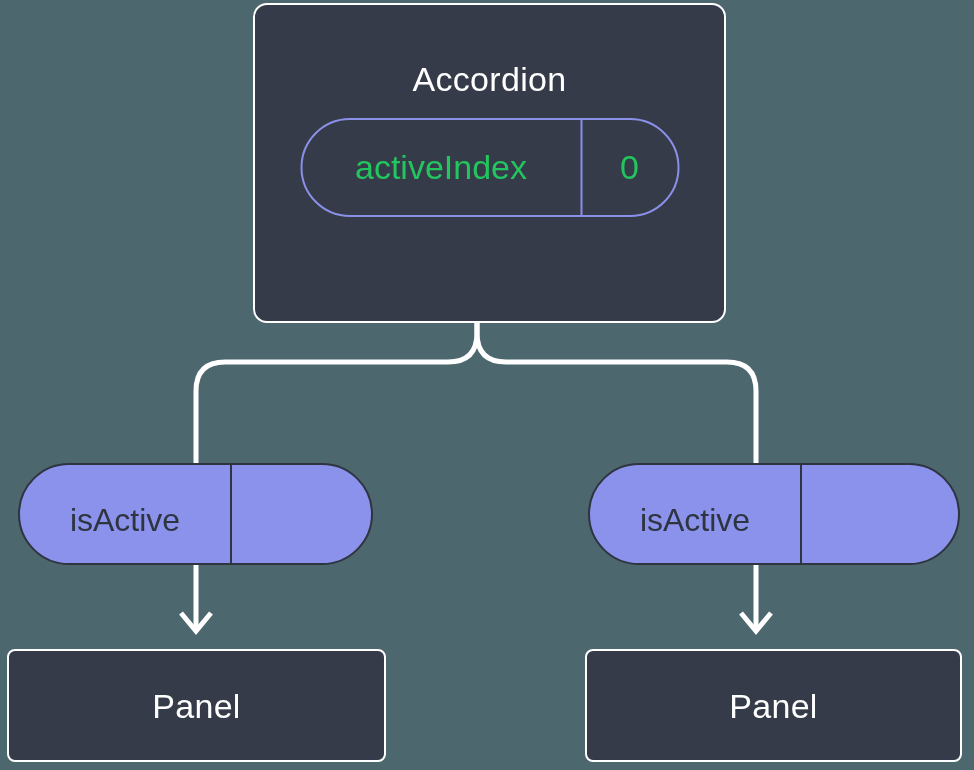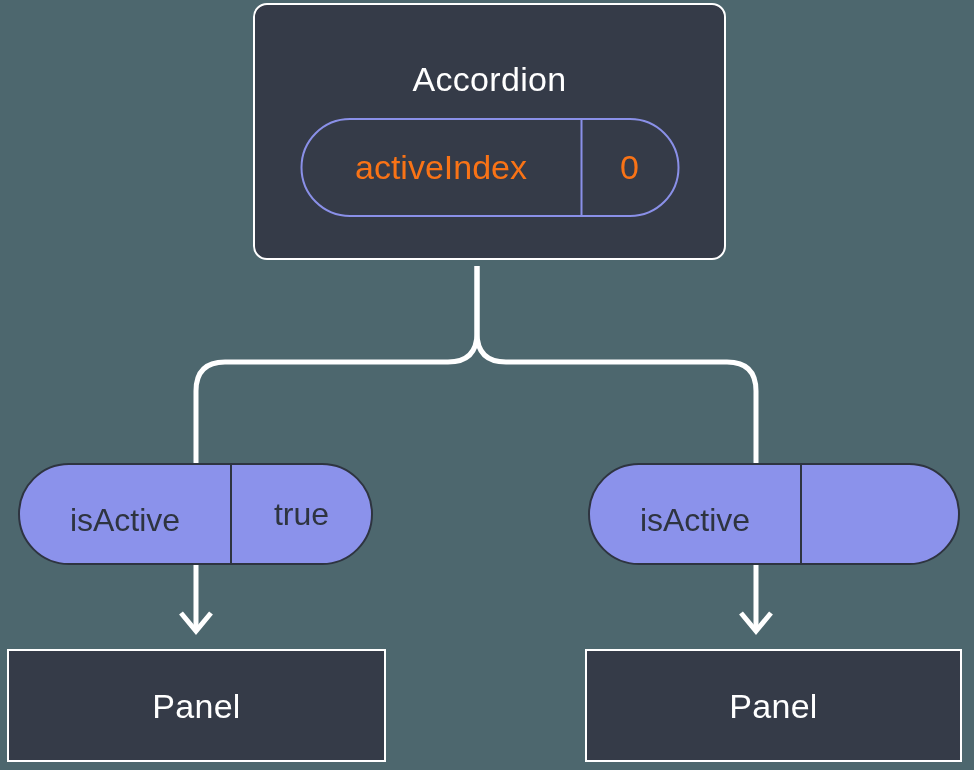--- a/index.html
+++ b/index.html
@@ -28,36 +28,36 @@
   .node-title {
     position: absolute;
     left: 0;
     width: 100%;
     text-align: center;
     color: #FFFFFF;
     font-size: 34px;
     font-weight: 500;
     letter-spacing: 0.3px;
   }
-  .root-node { left: 253px; top: 3px; width: 473px; height: 257px; }
+  .root-node { left: 253px; top: 3px; width: 473px; height: 320px; }
   .root-node .node-title { top: 55px; }
 
   .state-pill {
     position: absolute;
     left: 50%;
     transform: translateX(-50%);
     top: 113px;
     width: 379px;
     height: 99px;
     border: 2px solid #8A90E8;
     border-radius: 50px;
     box-sizing: border-box;
     display: flex;
     align-items: stretch;
-    color: #f97316;
+    color: #22c55e;
     font-size: 34px;
     font-weight: 500;
   }
   .state-pill .seg-label {
     width: 278px;
     display: flex;
     align-items: center;
     justify-content: center;
   }
   .state-pill .seg-value {
@@ -92,21 +92,21 @@
   .prop-pill .seg-value {
     flex: 1;
     display: flex;
     align-items: center;
     justify-content: center;
   }
   .prop-pill .pill-divider { width: 2px; background: #2E3440; }
   .prop-pill-left  { left: 18px;  width: 355px; }
   .prop-pill-right { left: 588px; width: 372px; }
 
-  .panel-node { top: 649px; height: 113px; border-radius: 0; }
+  .panel-node { top: 649px; height: 113px; border-radius: 8px; }
   .panel-node .node-title { top: 36px; }
   .panel-node-left  { left: 7px;   width: 379px; }
   .panel-node-right { left: 585px; width: 377px; }
 </style>
 </head>
 <body>
 
 <div class="stage">
 
   <svg class="connectors" width="974" height="770" viewBox="0 0 974 770" fill="none">
@@ -121,21 +121,20 @@
     <div class="state-pill">
       <div class="seg-label">activeIndex</div>
       <div class="pill-divider"></div>
       <div class="seg-value">0</div>
     </div>
   </div>
 
   <div class="prop-pill prop-pill-left">
     <div class="seg-label">isActive</div>
     <div class="pill-divider"></div>
-    <div class="seg-value">true</div>
   </div>
 
   <div class="prop-pill prop-pill-right">
     <div class="seg-label">isActive</div>
     <div class="pill-divider"></div>
   </div>
 
   <div class="node panel-node panel-node-left">
     <div class="node-title">Panel</div>
   </div>

